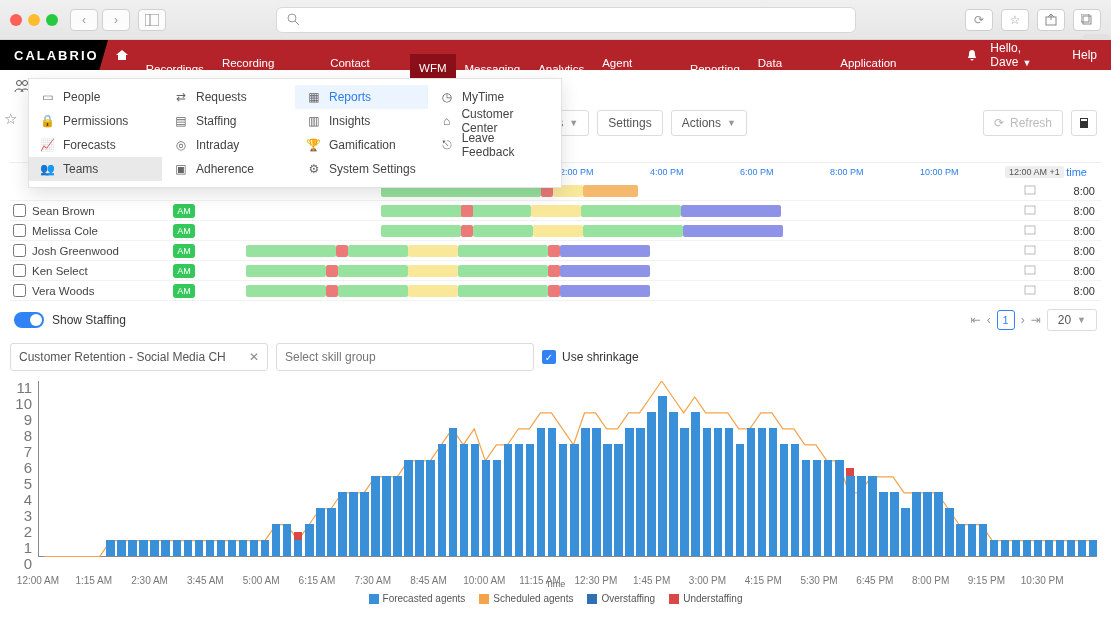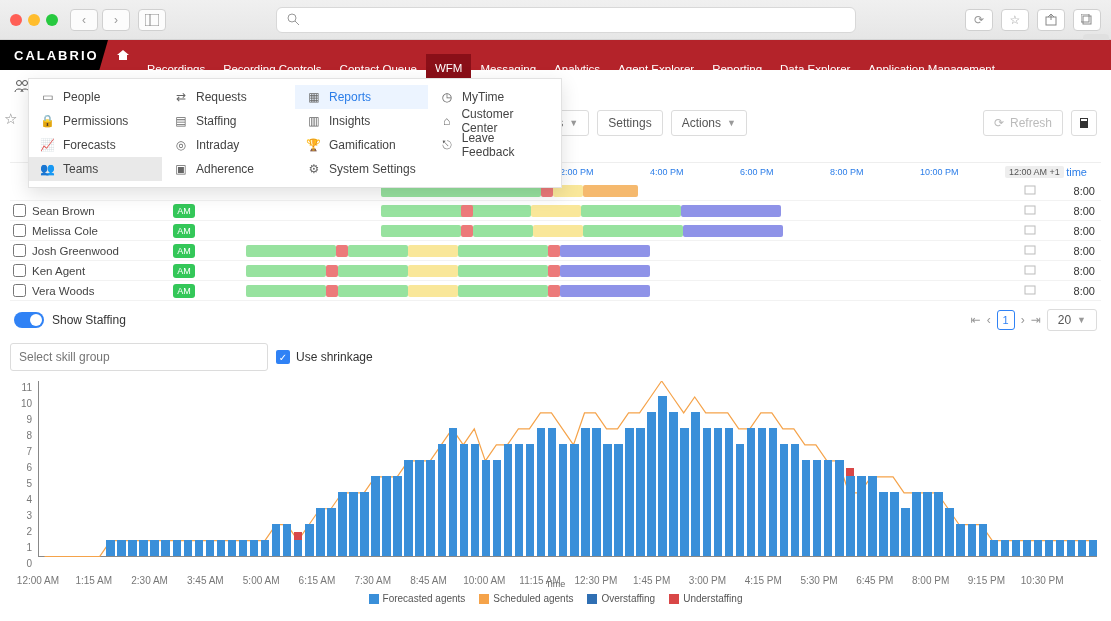--- a/index.html
+++ b/index.html
@@ -77,21 +77,21 @@
 .skill-row { display:flex; gap:8px; padding:4px 0 6px 0; align-items:center;}
 .skill-chip { border:1px solid #dcdcdc; border-radius:3px; height:28px; display:flex; align-items:center; padding:0 8px; font-size:12px; color:#555; gap:8px; width:258px; justify-content:space-between;}
 .skill-input { border:1px solid #dcdcdc; border-radius:3px; height:28px; width:258px; padding:0 8px; font-size:12px;}
 .shrink { display:flex; align-items:center; gap:6px; font-size:12px;}
 .shrink .cb { width:14px;height:14px;background:#3082f5;border-radius:2px;display:flex;align-items:center;justify-content:center;color:#fff;font-size:10px;}
 
 
 .chart-wrap { border:0; padding:4px 4px 0 4px;}
 .chart { position:relative; height:200px; margin-left:18px; }
 .yaxis { position:absolute; left:-14px; top:0; bottom:18px; width:14px;}
-.ytick { position:absolute; right:0; font-size:10px; color:#777; transform:translateY(50%);}
+.ytick { position:absolute; right:0; font-size:15px; color:#777; transform:translateY(50%);}
 .plot { position:absolute; left:6px; right:0; top:0; bottom:24px; border-left:1px solid #888; border-bottom:1px solid #888;}
 .bar { position:absolute; bottom:0; width:8px; background:#3a8fd9;}
 .line { position:absolute; left:0; right:0; top:0; bottom:0; }
 .redsq { position:absolute; width:8px; height:8px; background:#d94747;}
 .xaxis { position:absolute; left:6px; right:0; bottom:6px; }
 .xtick { position:absolute; font-size:10px; color:#777; transform:translateX(-50%);}
 .xlabel { text-align:center; font-size:9px; color:#666; margin-top:-2px;}
 .legend { display:flex; gap:14px; justify-content:center; font-size:10px; color:#555; padding:4px 0 8px 0;}
 .legend span{display:flex;align-items:center;gap:4px;}
 .lg-sw{width:10px;height:10px;}
@@ -155,20 +155,27 @@
       <a>Recording Controls</a>
       <a>Contact Queue</a>
       <a class="active">WFM</a>
       <a>Messaging</a>
       <a>Analytics</a>
       <a>Agent Explorer</a>
       <a>Reporting</a>
       <a>Data Explorer</a>
       <a>Application Management</a>
     </div>
+  <div class="appbar-right">
+    <svg width="14" height="14">
+        <path d="M7 2 C4 2 4 5 4 7 L3 10 L11 10 L10 7 C10 5 10 2 7 2 Z M5.5 11 A1.5 1.5 0 0 0 8.5 11" fill="#fff"></path>
+      </svg>
+    <span><span>Hello, Dave</span><span class="chev-down">▼</span></span>
+    <span>Help</span>
+  </div>
 </div>
 
 <div class="page">
   <div class="page-head">
     <svg width="16" height="14">
         <circle cx="5" cy="4" r="2.5" fill="none" stroke="#555"></circle>
         <circle cx="11" cy="4" r="2.5" fill="none" stroke="#555"></circle>
         <path d="M1 13 C1 9 9 9 9 13 M7 13 C7 9 15 9 15 13" fill="none" stroke="#555"></path>
       </svg>
     <span class="page-title">T</span>
@@ -294,21 +301,21 @@
             <svg width="12" height="12">
               <rect x="1" y="1" width="10" height="8" fill="none" stroke="#bbb"></rect>
             </svg>
           </div>
           <div class="ct">8:00</div>
         </div>
         <div class="row">
           <div class="ck">
             <input type="checkbox" style="">
           </div>
-          <div class="name">Ken Agent</div>
+          <div class="name">Ken Select</div>
           <div class="badge">AM</div>
           <div class="bars">
             <div class="seg s-grn" style="left:45px;width:80px"></div>
             <div class="seg s-red" style="left:125px;width:12px"></div>
             <div class="seg s-grn" style="left:137px;width:70px"></div>
             <div class="seg s-yel" style="left:207px;width:50px"></div>
             <div class="seg s-grn" style="left:257px;width:90px"></div>
             <div class="seg s-red" style="left:347px;width:12px"></div>
             <div class="seg s-blu" style="left:359px;width:90px"></div>
           </div>
@@ -354,20 +361,24 @@
       <span>›</span>
       <span>⇥</span>
       <span class="pill" style="height:22px;">
           <span>20</span>
           <span class="chev">▼</span>
         </span>
     </div>
   </div>
 
   <div class="skill-row">
+    <div class="skill-chip">
+      <span>Customer Retention - Social Media CH</span>
+      <span style="color:#888;">✕</span>
+    </div>
     <input class="skill-input" placeholder="Select skill group" style="">
     <div class="shrink">
       <div class="cb">✓</div>
       <span>Use shrinkage</span>
     </div>
   </div>
 
   <div class="chart-wrap">
     <div class="chart">
       <div class="yaxis" id="yaxis">

